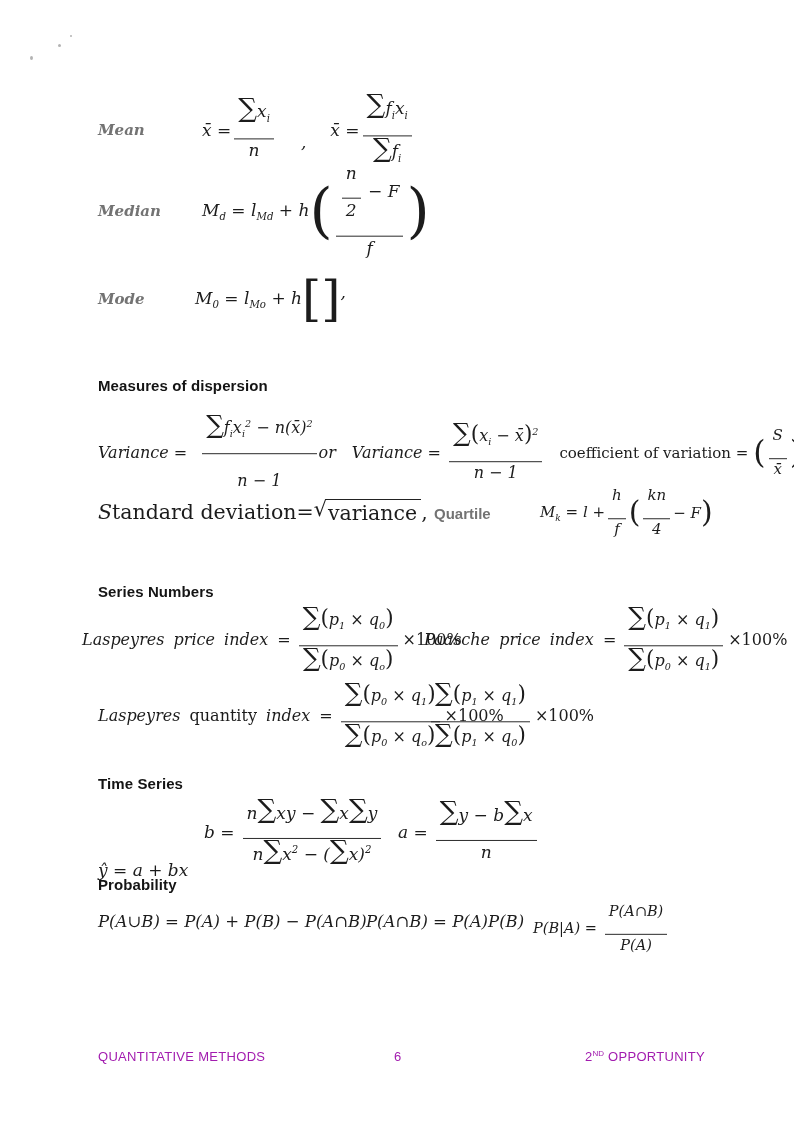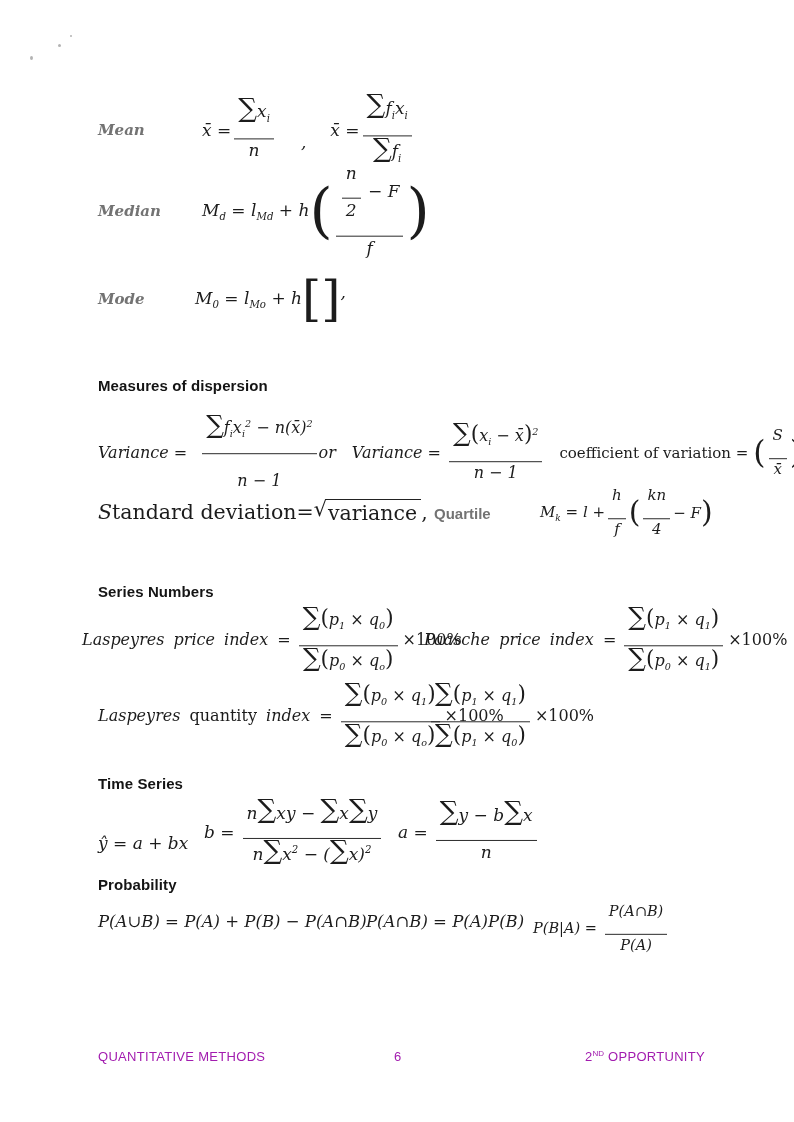--- a/index.html
+++ b/index.html
@@ -170,21 +170,21 @@
   <div class="row mf fs16" style="left:428px;top:716px;">
     <span class="frac">
       <span class="num"><span class="sum">∑</span><span class="par">(</span><span>p</span><sub>1</sub><span> × q</span><sub>1</sub><span class="par">)</span></span>
       <span class="den"><span class="sum">∑</span><span class="par">(</span><span>p</span><sub>1</sub><span> × q</span><sub>0</sub><span class="par">)</span></span>
     </span>
     <span class="pct">×100%</span>
   </div>
 
   <div class="hd" style="left:98px;top:775px;">Time Series</div>
 
-  <div class="row mf fs17" style="left:98px;top:843px;">
+  <div class="row mf fs17" style="left:98px;top:870px;">
     <span>ŷ = a + bx</span>
   </div>
   <div class="row mf fs17" style="left:204px;top:832px;">
     <span class="lead">b =</span>
     <span class="frac">
       <span class="num"><span>n</span><span class="sum">∑</span><span>xy − </span><span class="sum">∑</span><span>x</span><span class="sum">∑</span><span>y</span></span>
       <span class="den"><span>n</span><span class="sum">∑</span><span>x</span><sup>2</sup><span> − (</span><span class="sum">∑</span><span>x)</span><sup>2</sup></span>
     </span>
   </div>
   <div class="row mf fs17" style="left:398px;top:832px;">

